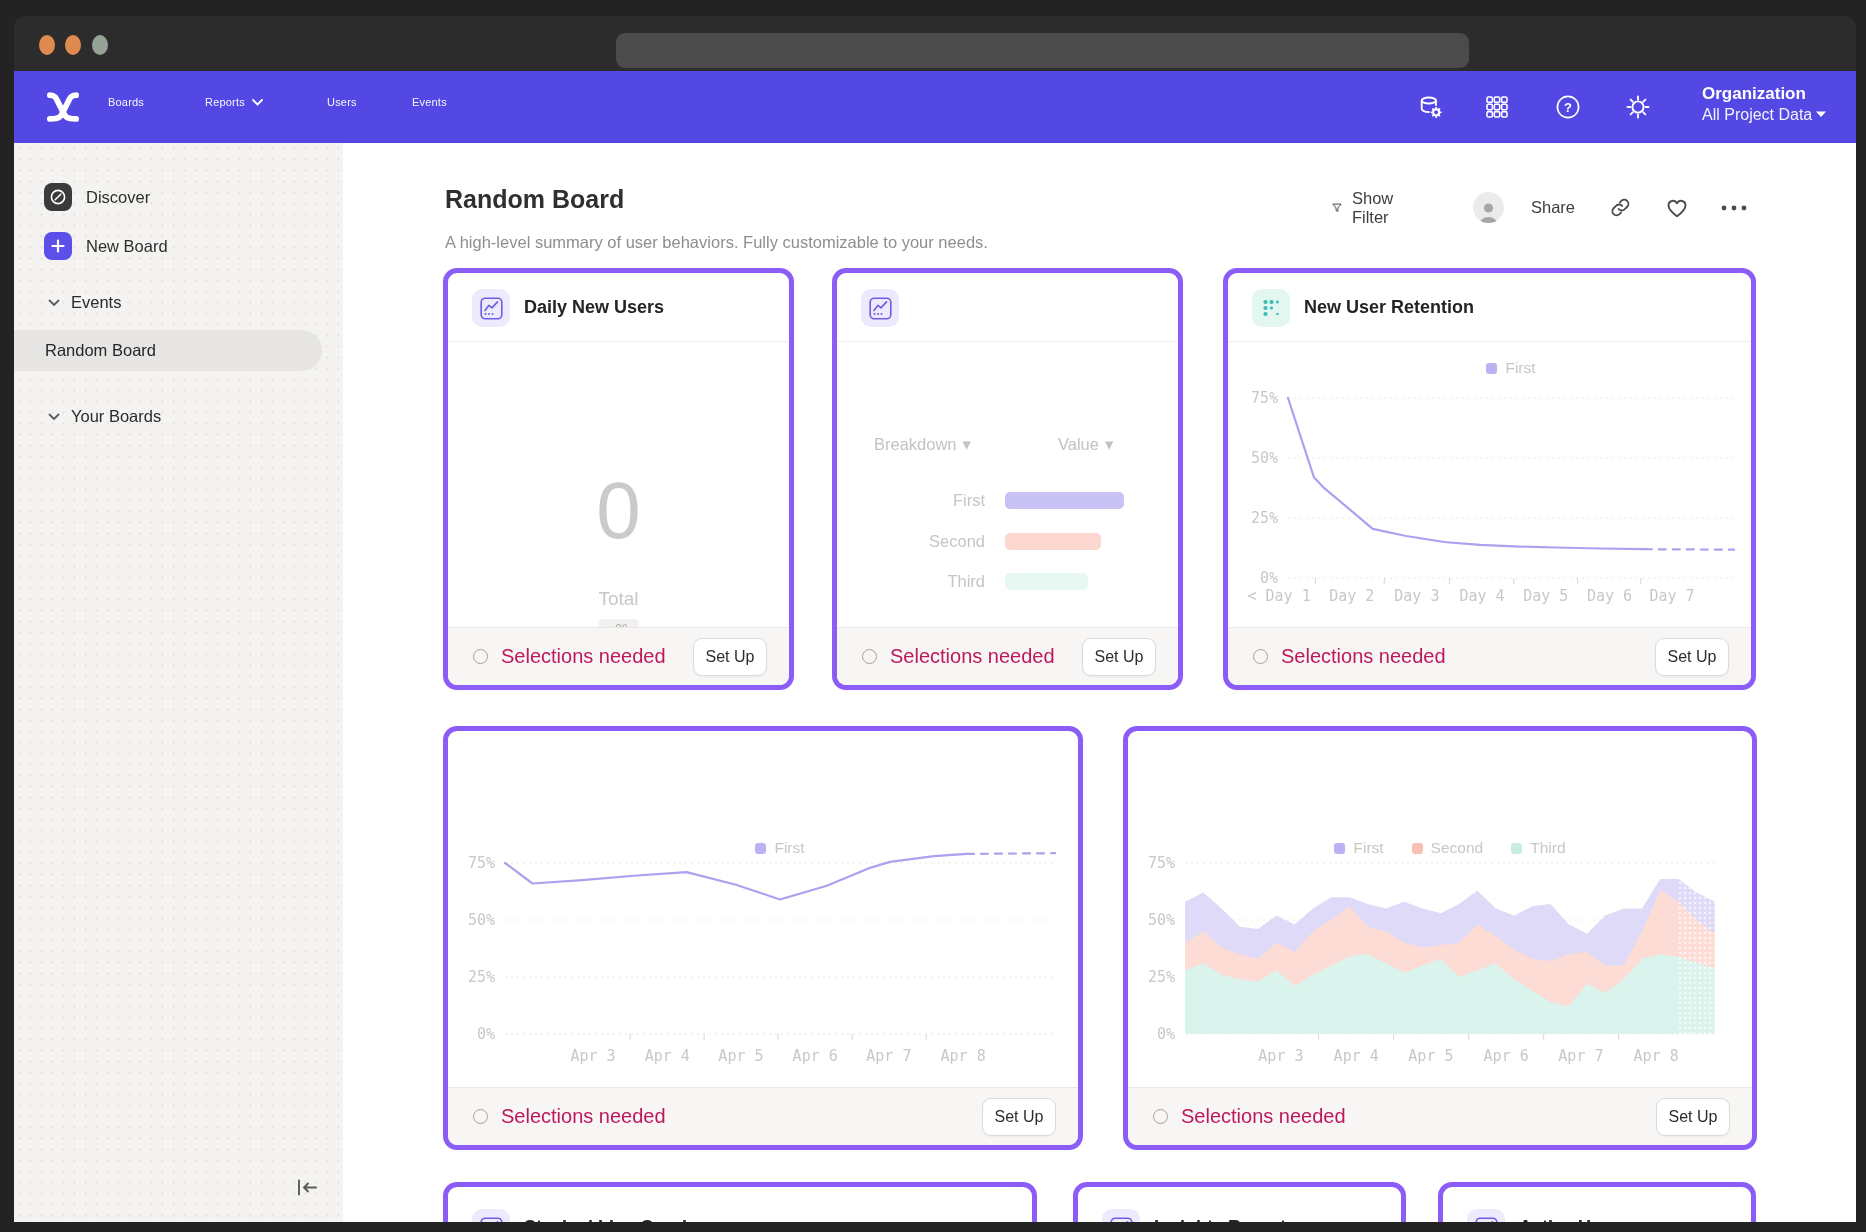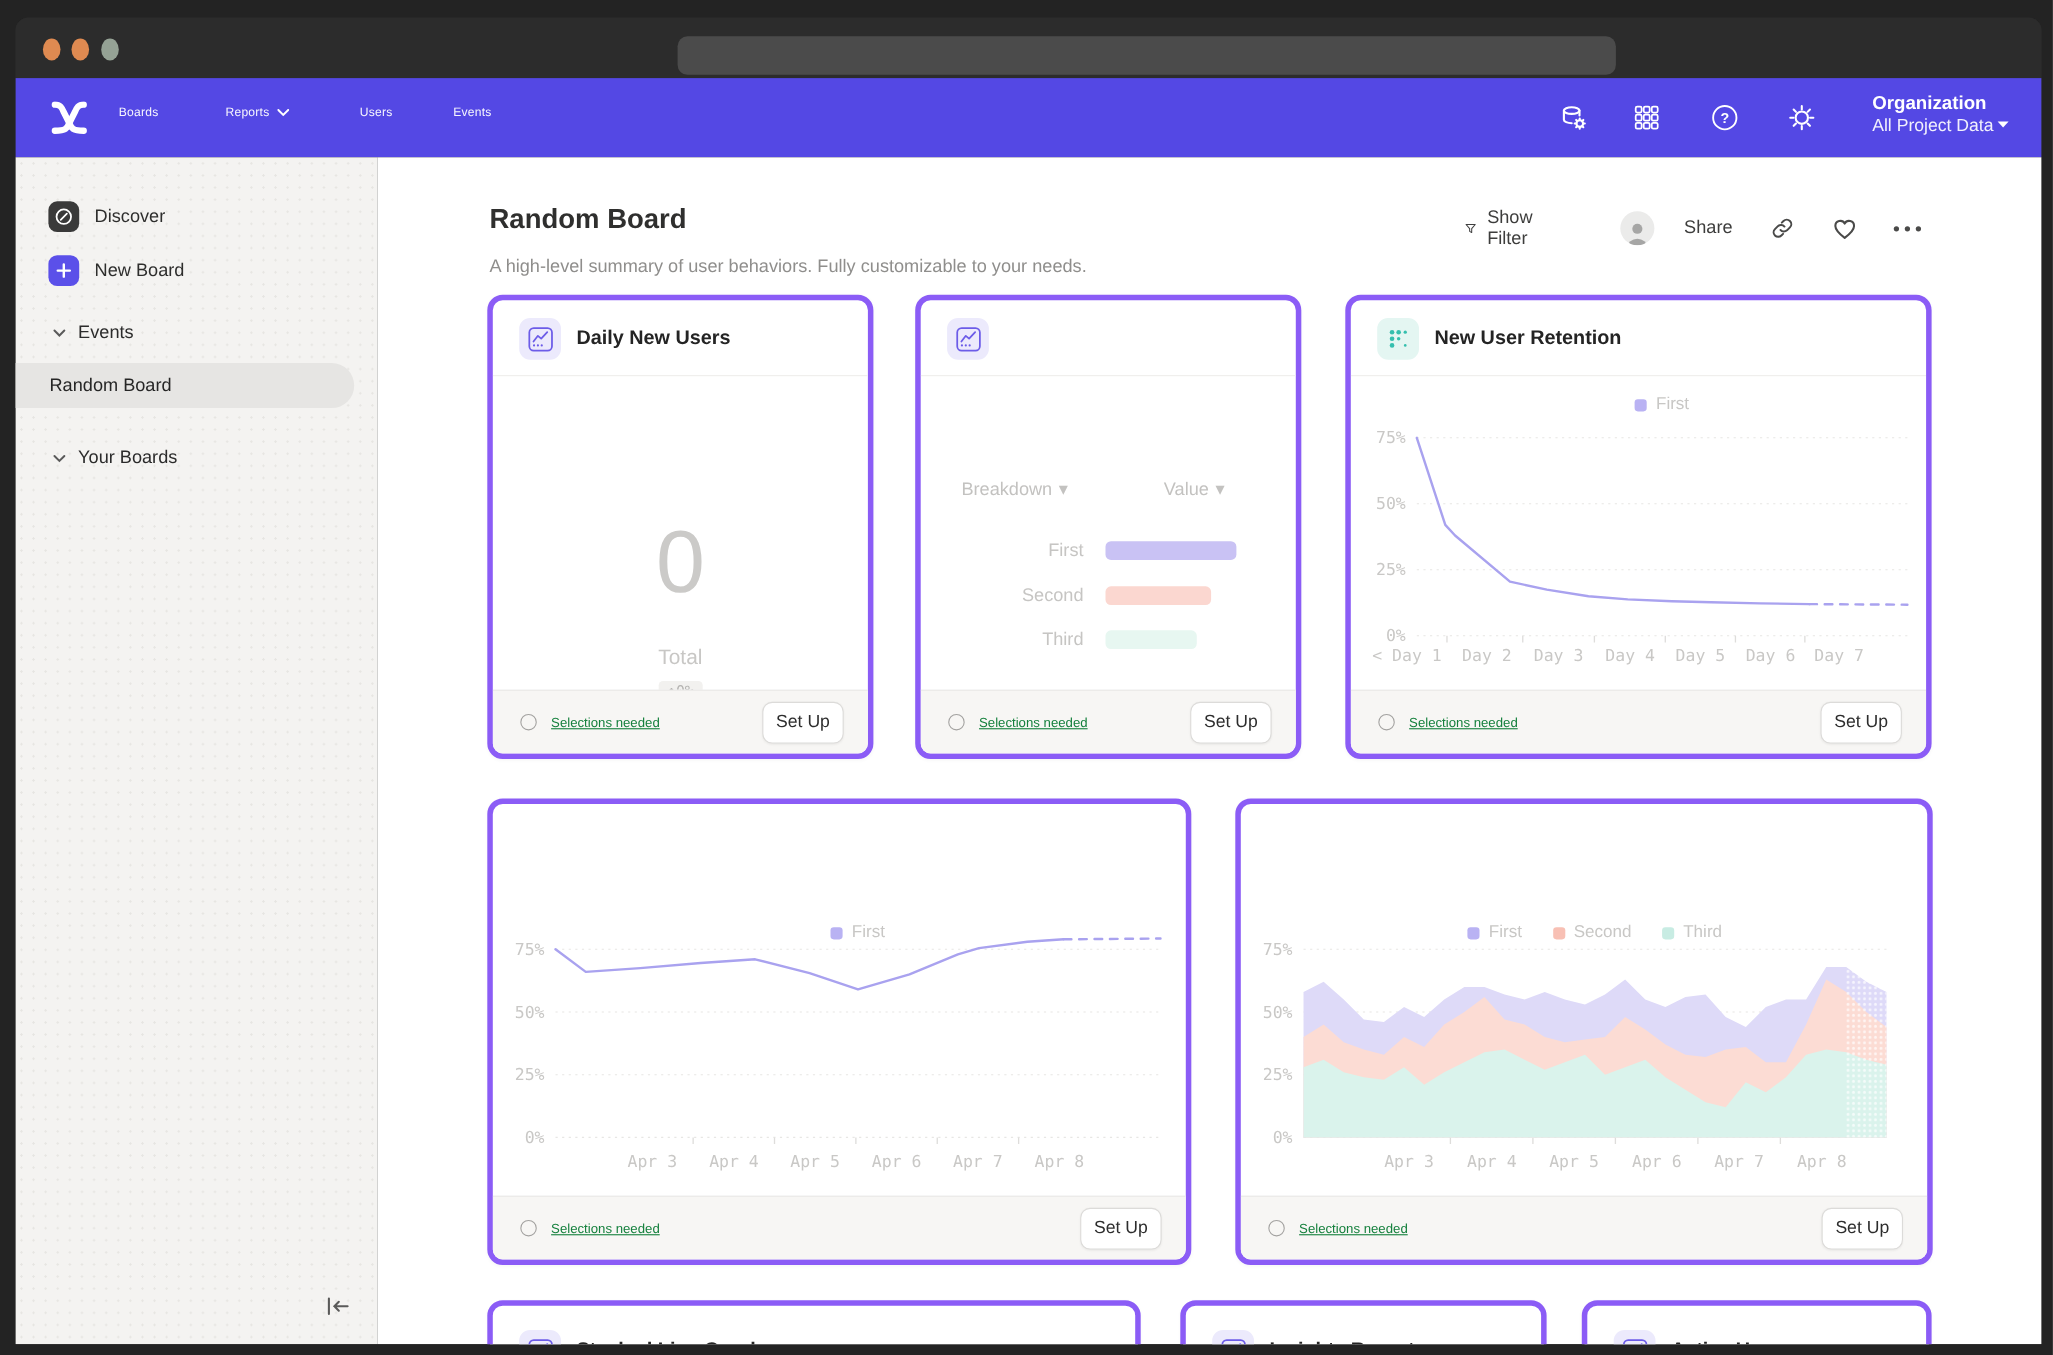--- a/index.html
+++ b/index.html
@@ -52,21 +52,21 @@
         box-shadow:0 1px 3px rgba(40,40,40,.03);overflow:hidden;}
   .card-head{position:absolute;left:0;top:0;width:100%;height:69px;border-bottom:1px solid #efeeec;}
   .card-ic{position:absolute;left:24px;top:16px;width:38px;height:38px;border-radius:10px;
            display:flex;align-items:center;justify-content:center;}
   .card-title{position:absolute;left:76px;top:0;height:69px;display:flex;align-items:center;
               font-size:18px;font-weight:700;color:#242424;}
   .card-body{position:absolute;left:0;top:70px;right:0;}
   .card-foot{position:absolute;left:0;bottom:0;width:100%;height:58px;background:#f7f6f4;
              border-top:1px solid #e9e8e6;display:flex;align-items:center;padding:0 22px 0 25px;}
   .radio{width:15px;height:15px;border:1.5px solid #a3a2a0;border-radius:50%;flex:none;}
-  .foot-status{margin-left:13px;font-size:12px;color:#15803d;flex:1;text-decoration:underline;}
+  .foot-status{margin-left:13px;font-size:20px;color:#be185d;flex:1;}
   .setup-btn{width:74px;height:38px;background:#fff;border:1px solid #dcdbd9;border-radius:9px;
              font-size:16px;font-weight:500;color:#2d2d2d;font-family:inherit;cursor:pointer;
              box-shadow:0 1px 2px rgba(0,0,0,.05);}
   
   .big-zero{position:absolute;left:0;right:0;top:128px;text-align:center;font-size:80px;font-weight:500;color:#cbcac8;line-height:80px;}
   .total-lbl{position:absolute;left:0;right:0;top:245px;text-align:center;font-size:19px;color:#c8c7c5;}
   .delta-badge{position:absolute;left:50%;transform:translateX(-50%);top:276px;background:#f2f1ef;border-radius:4px;
                padding:2px 8px;font-family:"DejaVu Sans Mono",monospace;font-size:13.5px;color:#b5b4b2;}
   
   .col-hdr{position:absolute;top:92px;font-size:16.5px;color:#c3c2c0;display:flex;gap:6px;align-items:center;cursor:pointer;}

